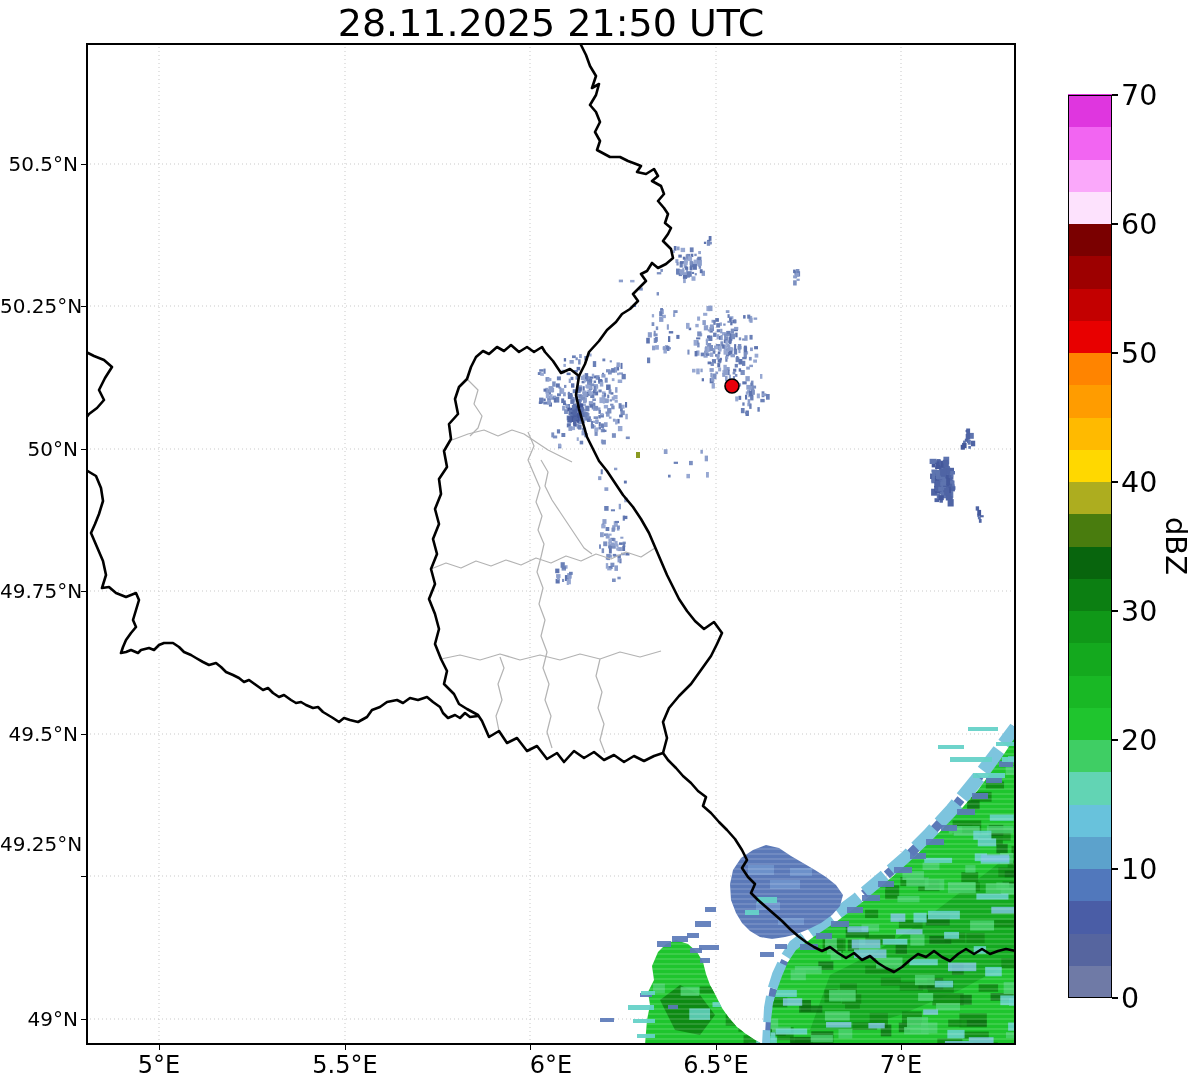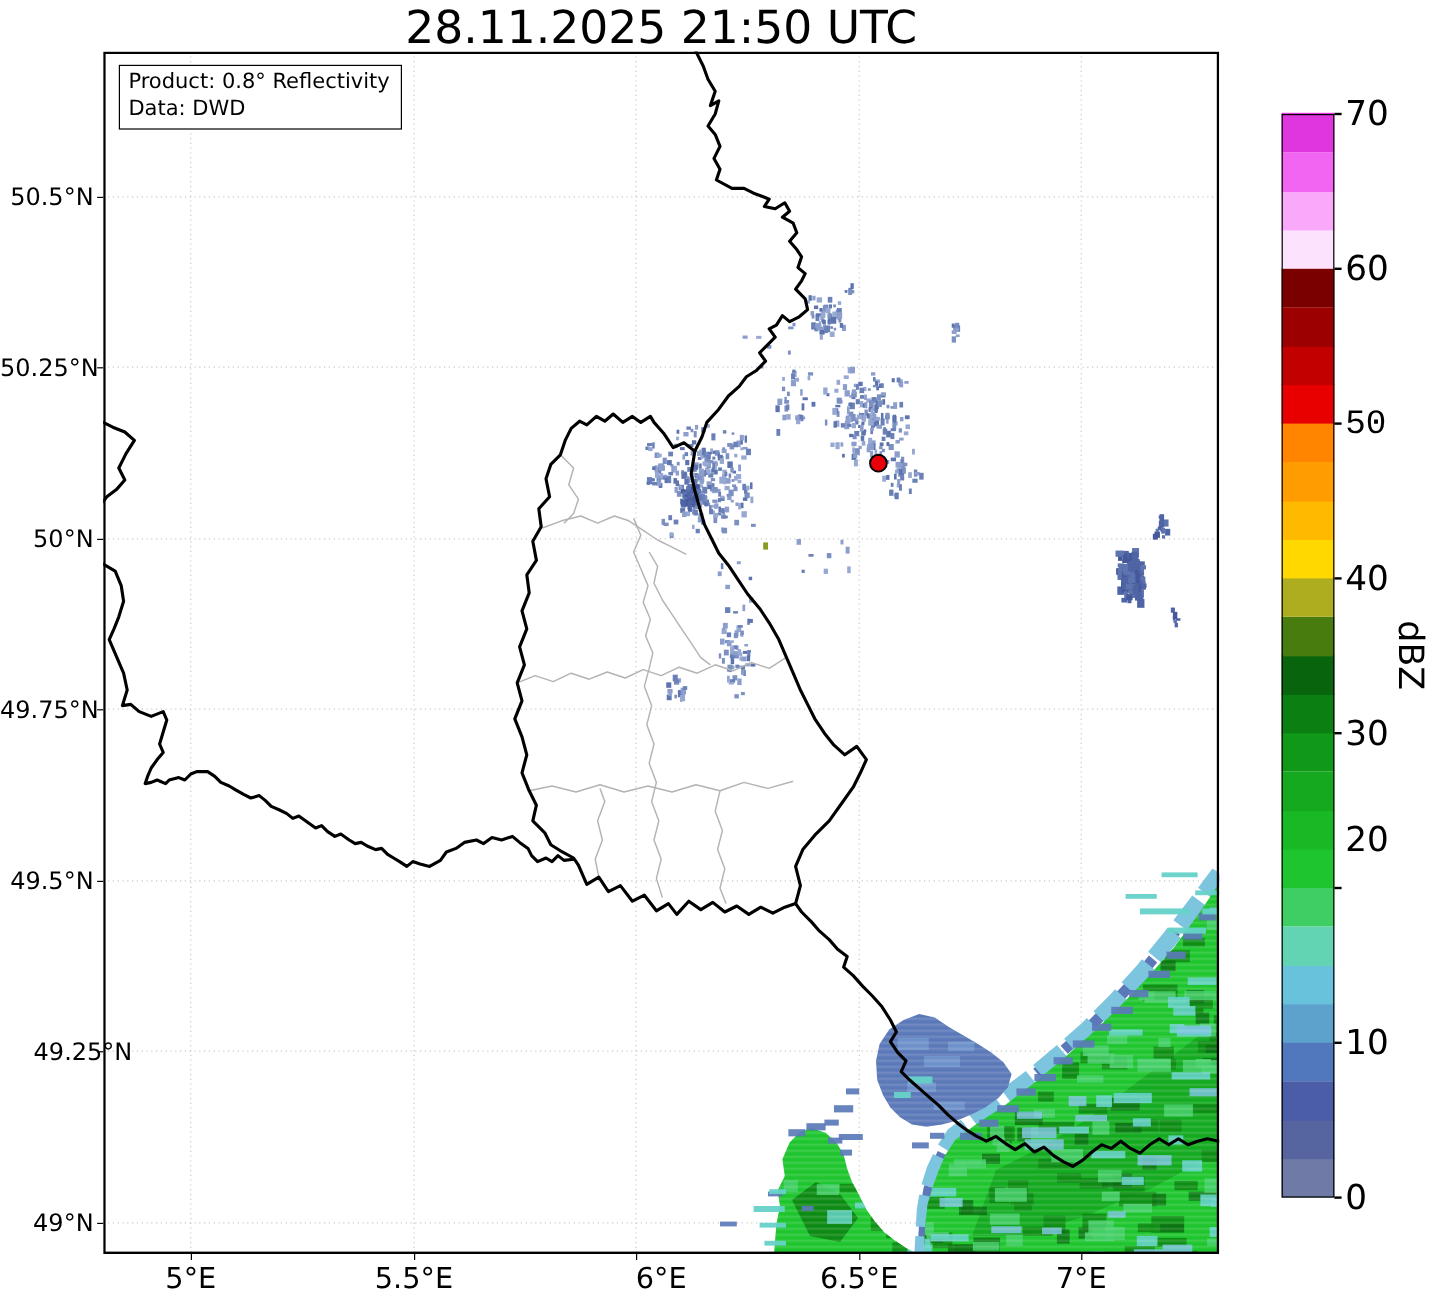--- a/index.html
+++ b/index.html
@@ -1157,24 +1157,20 @@
           <polyline points="493,333 484,326 475,330 467,318 459,309 456,304 448,309 441,304 433,309 425,302 418,308 411,304 403,311 397,308 390,314 385,324 381,336 373,344 369,356 372,371 363,381 365,396 358,408 361,424 353,436 355,451 349,466 353,481 347,496 351,511 345,526 349,541 343,556 349,571 353,586 349,601 355,616 361,628 358,641 368,651 373,661 381,666 392,672 396,678 403,694 413,688 421,700 431,695 441,708 451,703 461,716 471,710 478,719 488,708 498,715 508,709 518,717 528,712 538,719 548,713 558,718 568,713 577,710 581,695 577,679 583,665 593,653 605,641 615,627 625,613 631,601 636,590 628,579 618,586 609,578 601,568 593,556 587,544 581,532 575,518 569,504 563,490 555,476 547,464 537,452 529,440 521,428 513,418 507,406 501,394 497,380 493,366 490,352 493,333"></polyline>
           <polyline points="0,309 8,313 18,317 26,324 19,335 13,347 18,357 11,365 3,371 0,375"></polyline>
           <polyline points="0,427 10,433 15,445 17,458 13,471 9,481 5,490 11,504 17,518 20,532 16,545 23,544 30,550 40,554 50,550 53,557 50,567 47,577 50,584 45,590 40,597 37,604 35,610 40,609 45,607 52,610 55,607 63,605 68,607 73,602 78,600 87,600 93,604 98,609 105,612 110,615 117,619 123,622 130,620 135,624 140,629 147,632 153,635 158,639 163,637 170,642 177,647 182,645 187,650 193,654 198,652 205,657 210,660 215,659 220,662 227,665 232,664 237,669 242,672 247,675 253,679 258,675 264,677 272,679 281,674 286,667 294,664 301,659 311,657 317,660 324,655 332,657 341,654 347,659 354,664 357,670 362,675 369,672 374,675 379,670 384,674 392,673"></polyline>
           <polyline points="577,710 582,717 590,725 597,733 605,740 612,748 620,754 617,763 625,770 633,779 641,787 649,796 656,807 661,817 656,825 662,834 669,841 665,850 672,857 680,864 688,871 696,878 704,886 712,893 720,899 728,904 736,908 744,904 752,910 760,915 768,910 776,917 784,913 792,920 800,925 808,929 816,924 824,917 832,911 840,914 848,908 856,914 864,918 872,911 880,906 888,911 896,906 904,911 912,908 920,906 930,908"></polyline>
         </g>
         <circle cx="646" cy="343" r="7" fill="#e8000b" stroke="#000000" stroke-width="1.6"></circle>
         <rect x="1" y="1" width="928" height="1000" fill="none" stroke="#000" stroke-width="2"></rect>
       </svg>
   </div>
 
-  <div class="product">
-    <div>Product: 0.8° Reflectivity</div>
-    <div>Data: DWD</div>
-  </div>
 
   <div id="axes">
       <div class="tk" style="left: 158.5px; top: 1045px; width: 1.4px; height: 5px;"></div>
       <div class="xt" style="left: 159px;">5°E</div>
       <div class="tk" style="left: 344.5px; top: 1045px; width: 1.4px; height: 5px;"></div>
       <div class="xt" style="left: 345px;">5.5°E</div>
       <div class="tk" style="left: 529.5px; top: 1045px; width: 1.4px; height: 5px;"></div>
       <div class="xt" style="left: 530px; margin-left: 21px;">6°E</div>
       <div class="tk" style="left: 715.5px; top: 1045px; width: 1.4px; height: 5px;"></div>
       <div class="xt" style="left: 716px;">6.5°E</div>
@@ -1184,21 +1180,21 @@
       <div class="yt" style="top: 164px;">50.5°N</div>
       <div class="tk" style="left: 81px; top: 305.5px; width: 5px; height: 1.4px;"></div>
       <div class="yt" style="top: 306px;">50.25°N</div>
       <div class="tk" style="left: 81px; top: 448.5px; width: 5px; height: 1.4px;"></div>
       <div class="yt" style="top: 449px;">50°N</div>
       <div class="tk" style="left: 81px; top: 590.5px; width: 5px; height: 1.4px;"></div>
       <div class="yt" style="top: 591px;">49.75°N</div>
       <div class="tk" style="left: 81px; top: 733.5px; width: 5px; height: 1.4px;"></div>
       <div class="yt" style="top: 734px;">49.5°N</div>
       <div class="tk" style="left: 81px; top: 875.5px; width: 5px; height: 1.4px;"></div>
-      <div class="yt" style="top: 876px; padding-left: 28px;">49.25°N</div>
+      <div class="yt" style="top: 844px;">49.25°N</div>
       <div class="tk" style="left: 81px; top: 1018.5px; width: 5px; height: 1.4px;"></div>
       <div class="yt" style="top: 1019px;">49°N</div>
     </div>
 
   <div class="cb" id="colorbar">
 
   <div class="seg" style="bottom: 0px; height: 32.85px; background: rgb(111, 122, 166);"></div>
       <div class="seg" style="bottom: 32.25px; height: 32.85px; background: rgb(86, 101, 159);"></div>
       <div class="seg" style="bottom: 64.5px; height: 32.85px; background: rgb(74, 93, 166);"></div>
       <div class="seg" style="bottom: 96.75px; height: 32.85px; background: rgb(81, 120, 188);"></div>
@@ -1227,26 +1223,26 @@
       <div class="seg" style="bottom: 838.5px; height: 32.85px; background: rgb(242, 101, 242);"></div>
       <div class="seg" style="bottom: 870.75px; height: 32.85px; background: rgb(223, 54, 223);"></div>
       <div class="frame"></div>
     </div>
   <div id="cbticks">
       <div class="tk" style="left: 1112px; top: 997.3px; width: 6px; height: 1.4px;"></div>
       <div class="cbt" style="top: 998px;">0</div>
       <div class="tk" style="left: 1112px; top: 868.3px; width: 6px; height: 1.4px;"></div>
       <div class="cbt" style="top: 869px;">10</div>
       <div class="tk" style="left: 1112px; top: 739.3px; width: 6px; height: 1.4px;"></div>
-      <div class="cbt" style="top: 700px;">20</div>
+      <div class="cbt" style="top: 740px;">20</div>
       <div class="tk" style="left: 1112px; top: 610.3px; width: 6px; height: 1.4px;"></div>
       <div class="cbt" style="top: 611px; text-align: center;">30</div>
       <div class="tk" style="left: 1112px; top: 481.3px; width: 6px; height: 1.4px;"></div>
       <div class="cbt" style="top: 482px;">40</div>
       <div class="tk" style="left: 1112px; top: 352.3px; width: 6px; height: 1.4px;"></div>
-      <div class="cbt" style="top: 353px; font-family: Liberation Mono, monospace;">50</div>
+      <div class="cbt" style="top: 353px;">50</div>
       <div class="tk" style="left: 1112px; top: 223.3px; width: 6px; height: 1.4px;"></div>
       <div class="cbt" style="top: 224px;">60</div>
       <div class="tk" style="left: 1112px; top: 94.3px; width: 6px; height: 1.4px;"></div>
       <div class="cbt" style="top: 95px;">70</div>
     </div>
   <div class="cblabel">dBZ</div>
 </div>
 
 </body></html>

